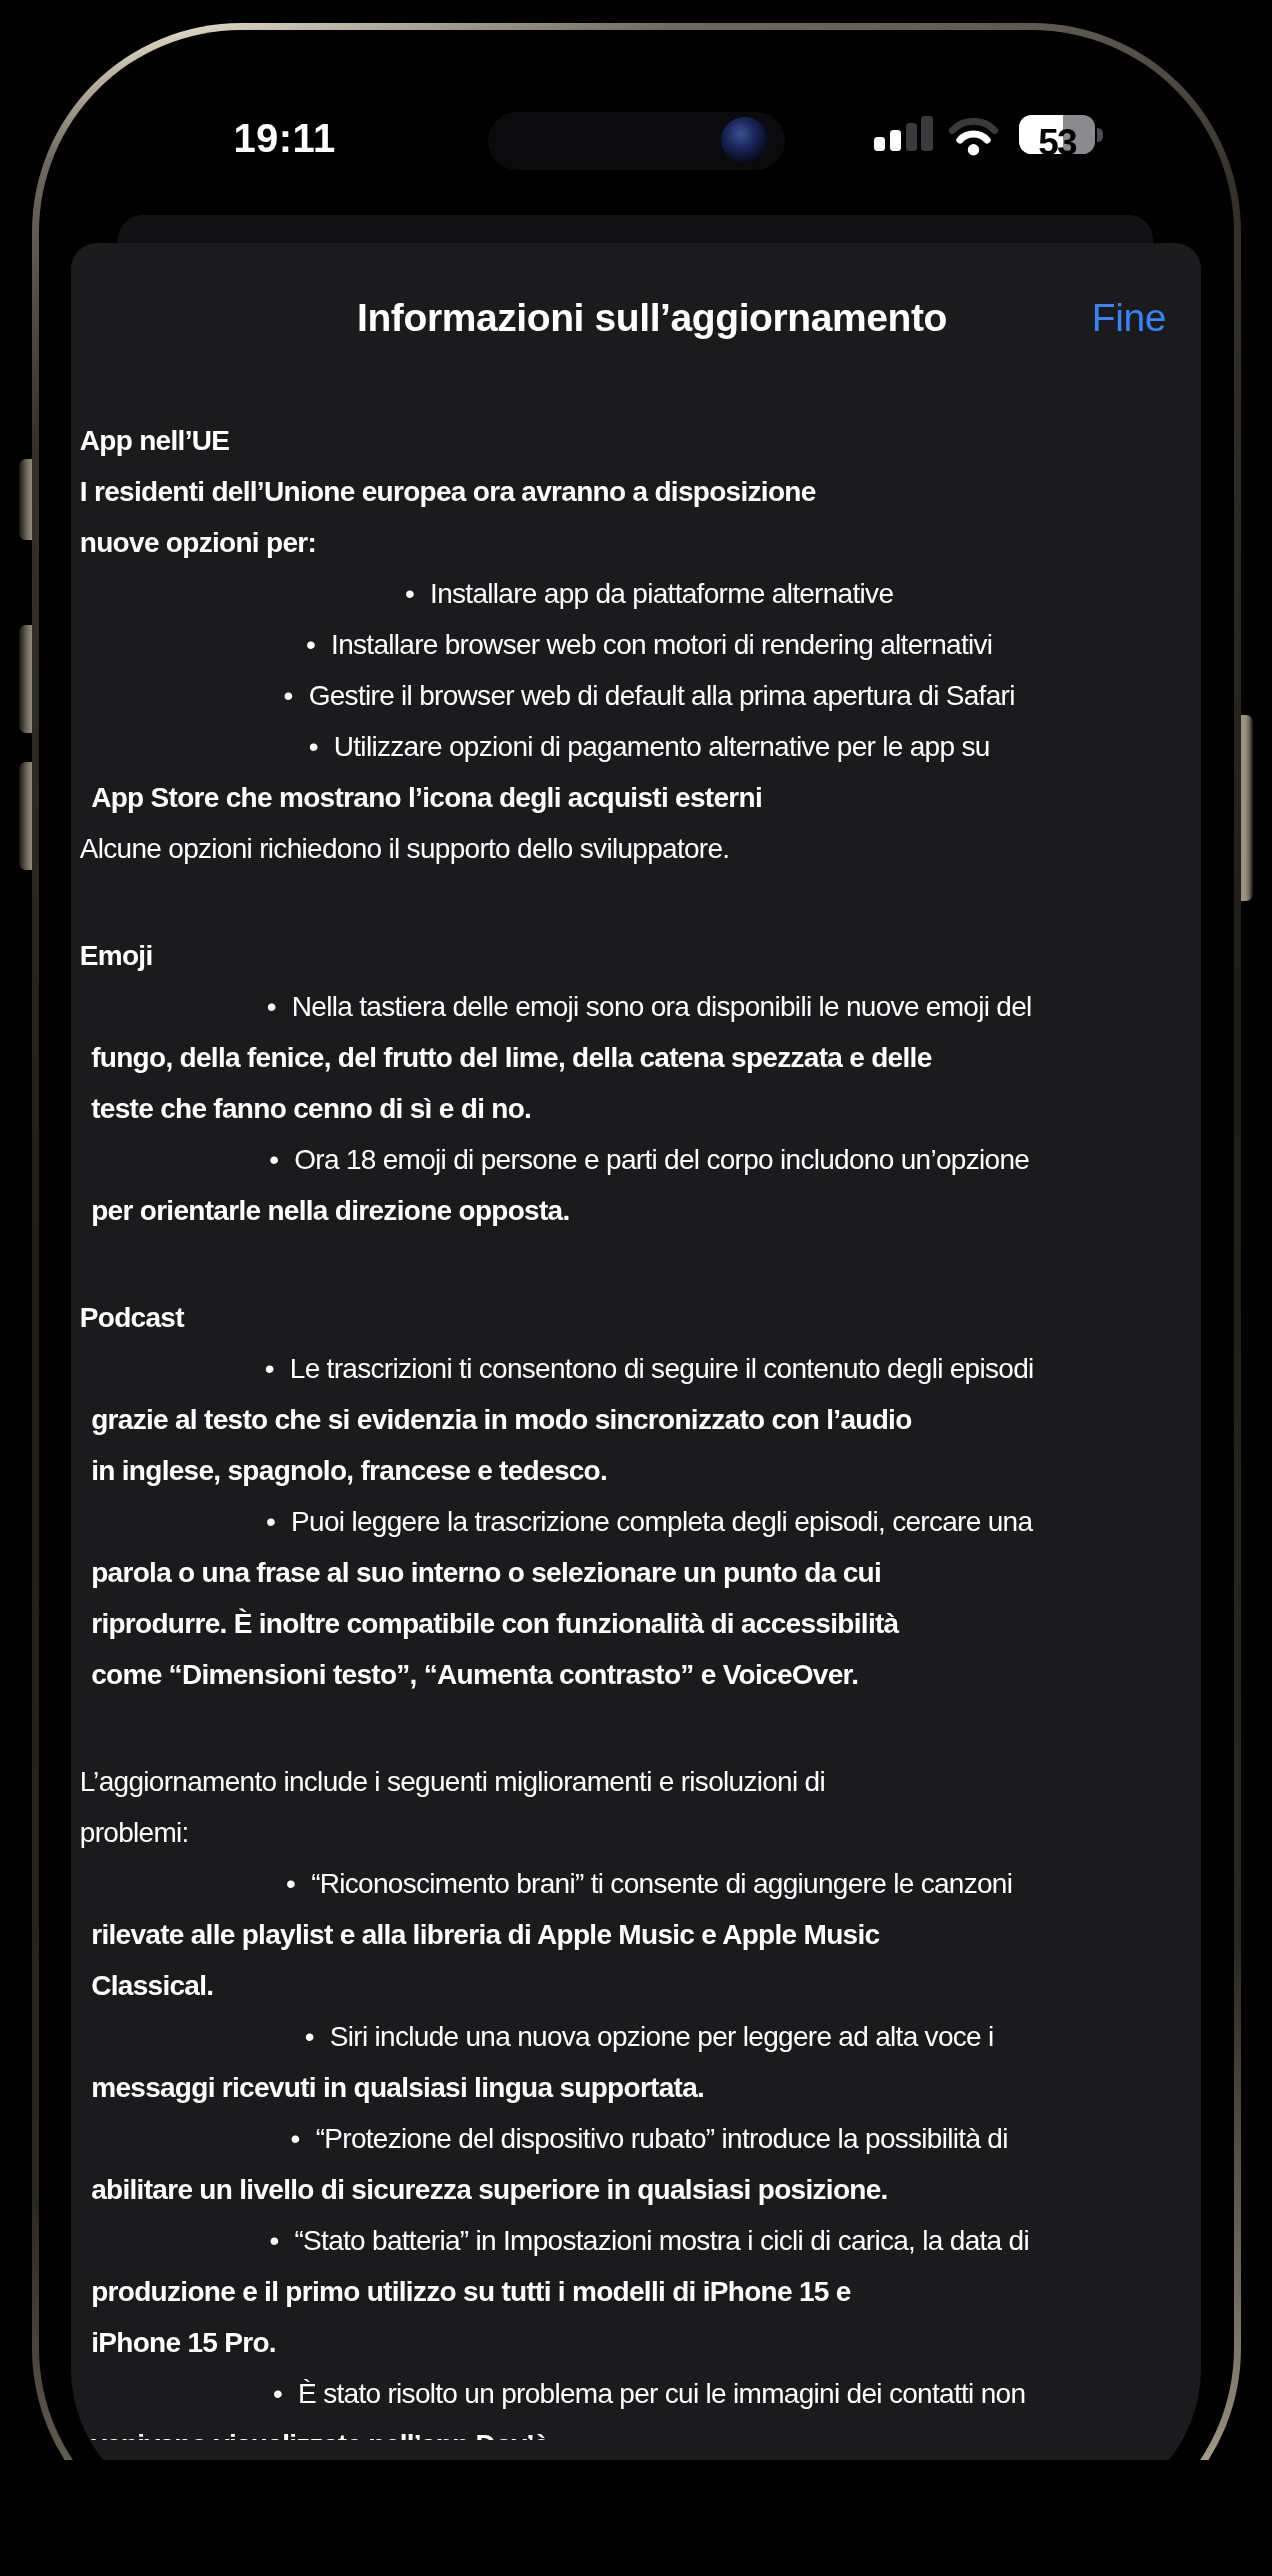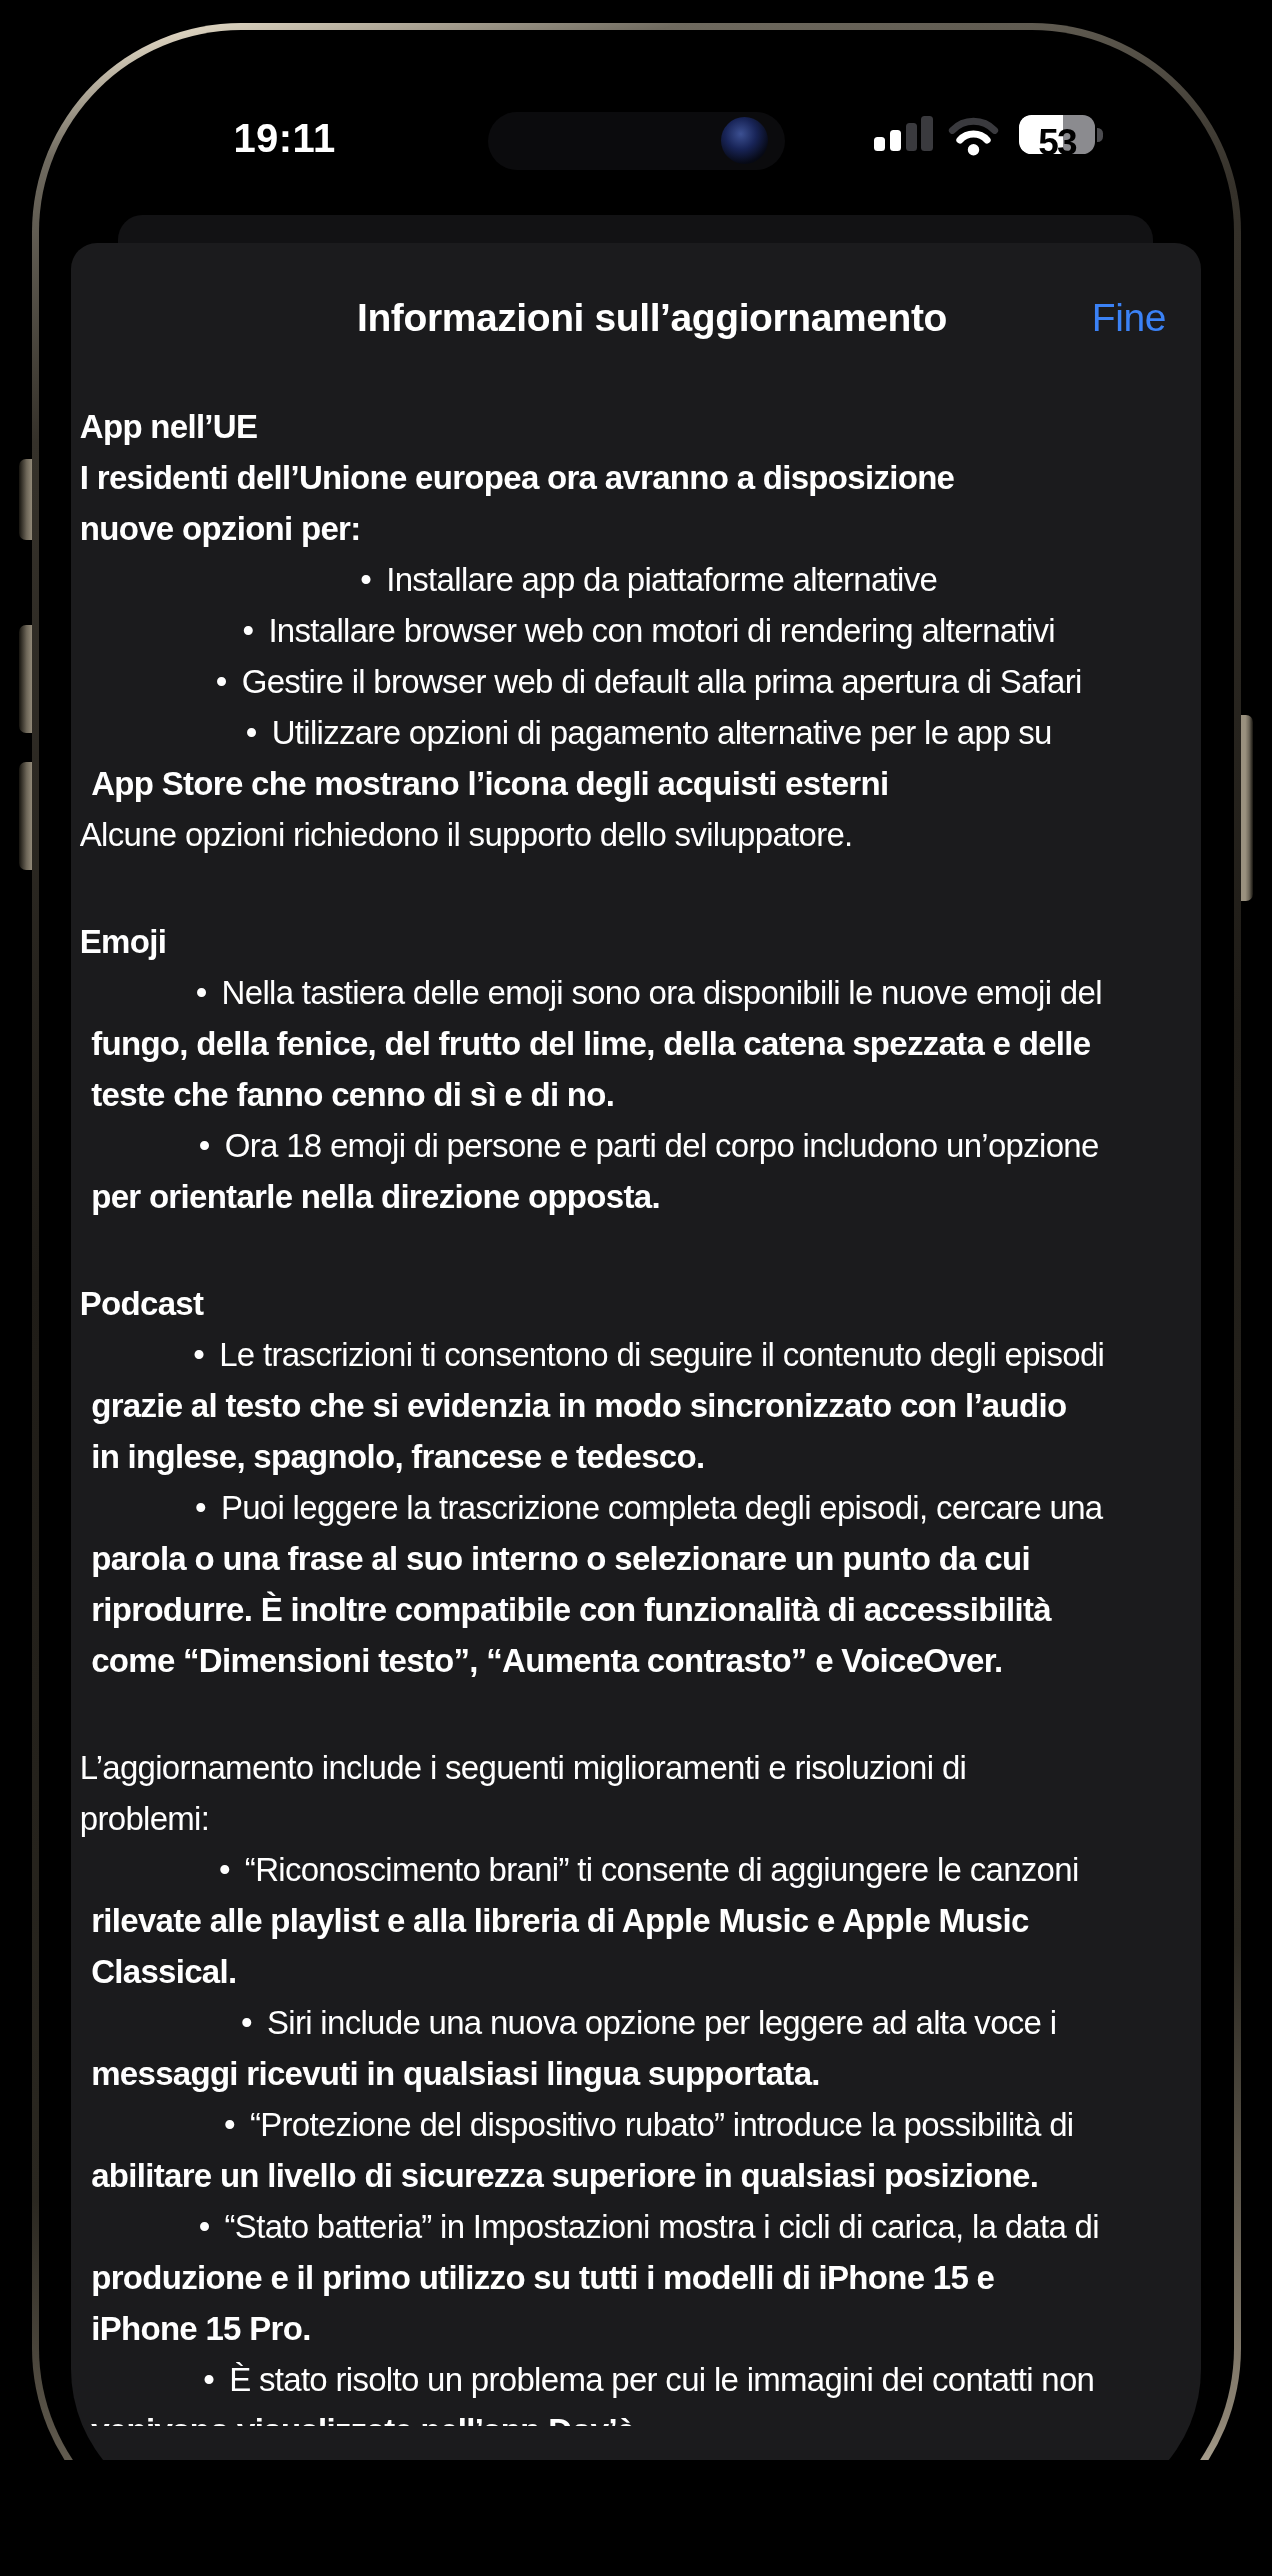--- a/index.html
+++ b/index.html
@@ -70,22 +70,22 @@
     position:absolute; left:0; width:100%; text-align:center; height:53px;
     line-height:53px; font-size:39px; font-weight:700; letter-spacing:-0.4px; color:#fff;
   }
   .done-btn {
     position:absolute; right:51px; top:0; height:53px; line-height:53px;
     font-size:39px; font-weight:400; letter-spacing:-0.4px; color:#3b82f6;
     background:none; border:none; padding:0; font-family:inherit; cursor:pointer;
   }
   
   .notes {
-    position:absolute; left:8.8px; top:158px; width:1114px; height:2025px;
-    overflow:hidden; font-size:33px; line-height:51px; letter-spacing:-0.7px;
+    position:absolute; left:8.8px; top:172px; width:1114px; height:2025px;
+    overflow:hidden; font-size:28px; line-height:51px; letter-spacing:-0.7px;
     white-space:pre; color:#fff;
   }
   .ln { height:51px; }
   .ln.h { font-weight:700; }
   .ln.c { padding-left:11.4px;font-weight:bold; }
   .ln.b { padding-left:8.8px;text-align:center; }
   .ln.b .dot { display:inline-block; width:41px; }
   .ln.g { height:56px; }
   
   .home-indicator {

